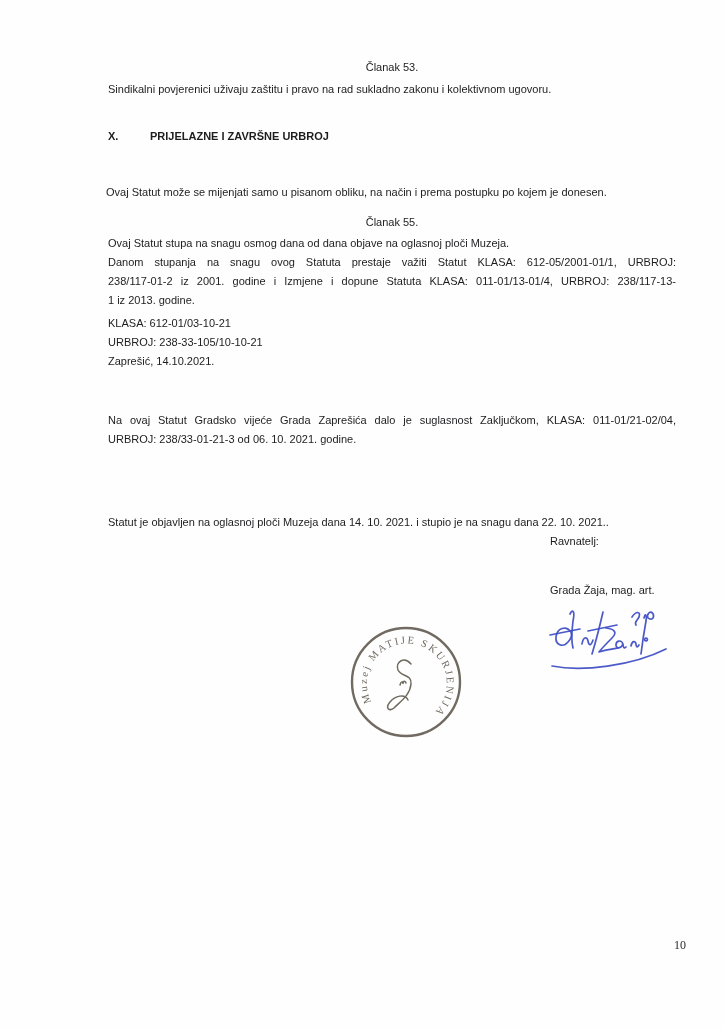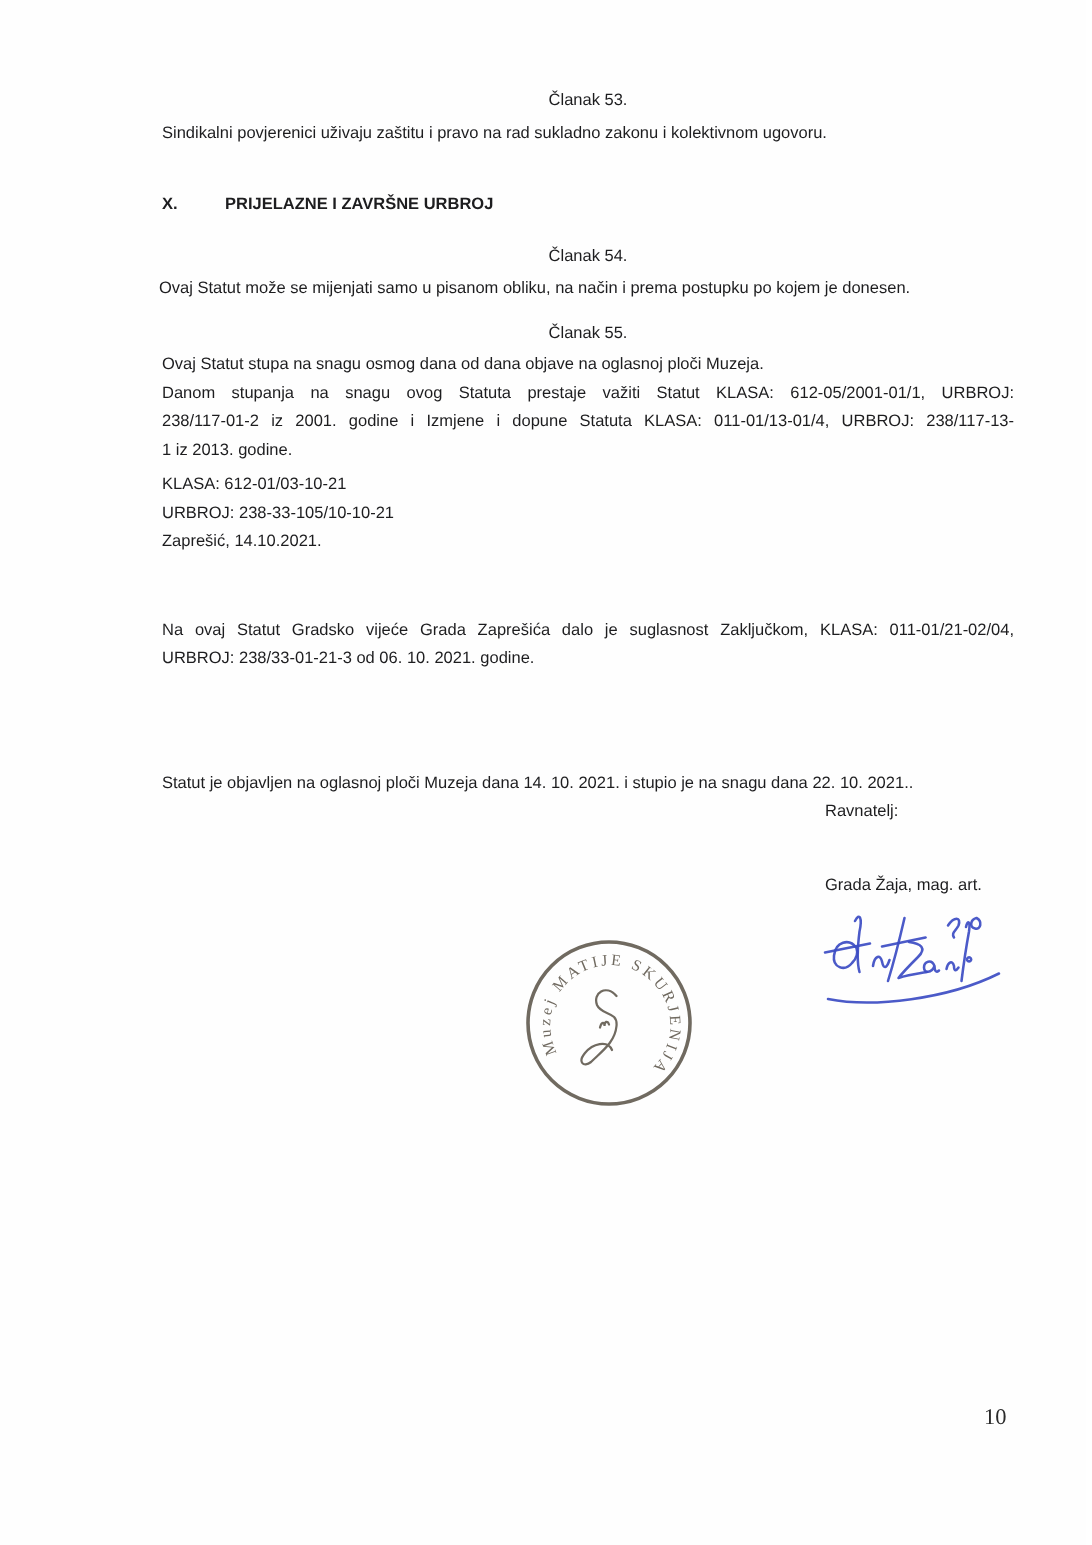--- a/index.html
+++ b/index.html
@@ -36,23 +36,23 @@
   .heading-numeral { width: 42px; }
   .right-block {
     position: absolute;
     left: 550px;
   }
   .pagenum {
     position: absolute;
     left: 656px;
     top: 936px;
     width: 30px;
-    text-align: left;
+    text-align: right;
     font-family: "Liberation Serif", serif;
-    font-size: 15px;
+    font-size: 12px;
     color: #2a2a2a;
   }
   .sig-svg {
     position: absolute;
     left: 546px;
     top: 601px;
   }
   .sig-svg path {
     fill: none;
     stroke: var(--ink, #3c4cc3);
@@ -91,21 +91,20 @@
 <div class="page">
 
   <div class="col center" style="top:58px;">Članak 53.</div>
   <div class="col line" style="top:80px;">Sindikalni povjerenici uživaju zaštitu i pravo na rad sukladno zakonu i kolektivnom ugovoru.</div>
 
   <div class="col heading-row bold" style="top:127px;">
     <span class="heading-numeral">X.</span>
     <span>PRIJELAZNE I ZAVRŠNE URBROJ</span>
   </div>
 
-  <div class="col center" style="top:162px;">Članak 54.</div>
   <div class="col line" style="top:183px; left:106px;">Ovaj Statut može se mijenjati samo u pisanom obliku, na način i prema postupku po kojem je donesen.</div>
 
   <div class="col center" style="top:213px;">Članak 55.</div>
   <div class="col" style="top:234px;">
     <div class="line">Ovaj Statut stupa na snagu osmog dana od dana objave na oglasnoj ploči Muzeja.</div>
     <div class="line just">Danom stupanja na snagu ovog Statuta prestaje važiti Statut KLASA: 612-05/2001-01/1, URBROJ:</div>
     <div class="line just">238/117-01-2 iz 2001. godine i Izmjene i dopune Statuta KLASA: 011-01/13-01/4, URBROJ: 238/117-13-</div>
     <div class="line">1 iz 2013. godine.</div>
   </div>
 

